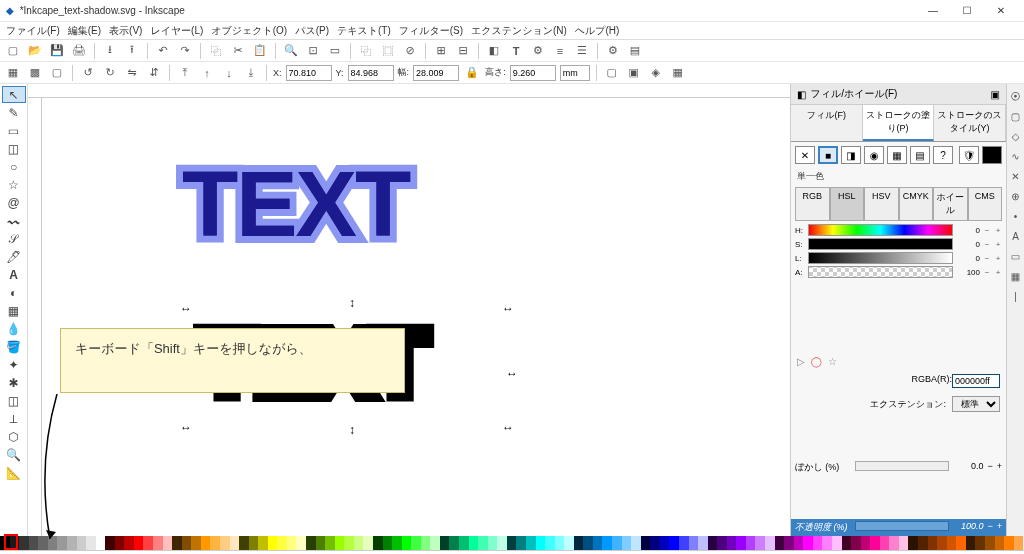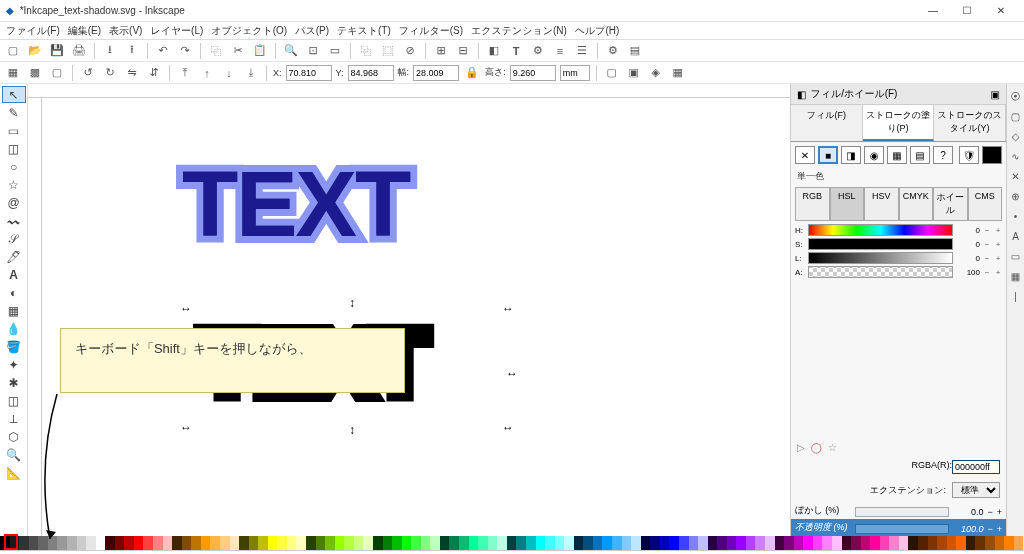--- a/index.html
+++ b/index.html
@@ -47,21 +47,21 @@
   .hue-strip { height: 14px; margin: 3px 24px 3px 16px; background: linear-gradient(to right, red, yellow, lime, cyan, blue, magenta, red); position: relative; }
   .slider-row { display: flex; align-items: center; padding: 1px 4px; gap: 3px; font-size: 8px; }
   .slider-row .lab { width: 10px; }
   .slider-row .bar { flex: 1; height: 12px; border: 1px solid #999; }
   .slider-row .val { width: 24px; text-align: right; }
   .slider-row .pm { width: 8px; text-align: center; color: #666; }
   .rgba-row { padding: 4px 6px; font-size: 9px; text-align: right; display: flex; justify-content: flex-end; gap: 0; }
   .rgba-row input { width: 48px; font-size: 9px; border: 1px solid #0c4a6e; padding: 1px 2px; }
   .blend-row { display: flex; justify-content: flex-end; align-items: center; padding: 4px 6px; gap: 6px; font-size: 9px; }
   .blend-row select { font-size: 9px; border: 1px solid #999; padding: 1px 4px; }
-  .blur-row, .opac-row { display: flex; align-items: flex-end; padding: 2px 4px; font-size: 9px; gap: 4px; }
+  .blur-row, .opac-row { display: flex; align-items: flex-start; padding: 2px 4px; font-size: 9px; gap: 4px; margin-top: 43px; }
   .blur-row .lab, .opac-row .lab { width: 56px; }
   .blur-row .bar { flex: 1; height: 10px; background: #eee; border: 1px solid #aaa; }
   .opac-row { background: #3b82c4; color: #fff; font-style: italic; }
   .opac-row .bar { flex: 1; height: 10px; background: #6aa3d6; border: 1px solid #2a6ca8; }
   .blur-row .val, .opac-row .val { width: 30px; text-align: right; }
   .sidetool { width: 20px; background: #f0f0f0; display: flex; flex-direction: column; align-items: center; padding-top: 4px; gap: 4px; border-left: 1px solid #ccc; }
   .sidetool div { width: 16px; height: 16px; font-size: 10px; color: #555; display: flex; align-items: center; justify-content: center; }
   .palette-row { height: 14px; display: flex; position: relative; }
   .pal-sw { flex: 1; height: 14px; }
   .pal-highlight { position: absolute; left: 4px; top: -2px; width: 14px; height: 16px; border: 2px solid red; z-index: 10; }

